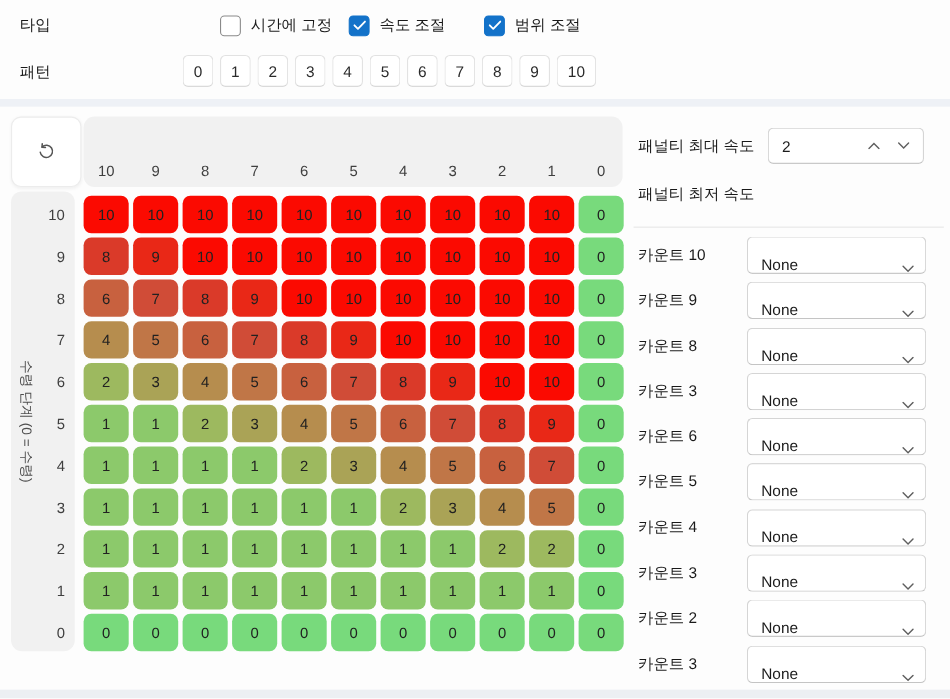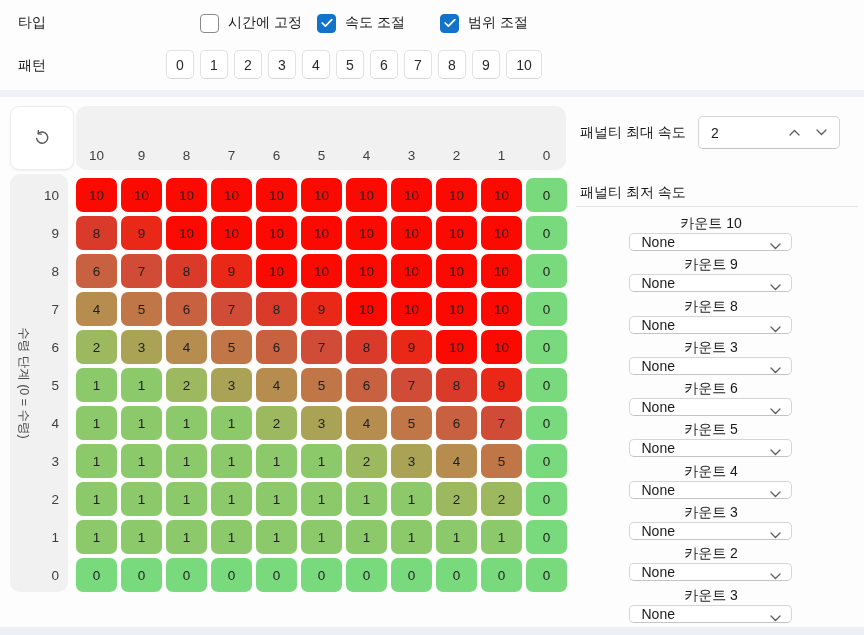--- a/index.html
+++ b/index.html
@@ -46,21 +46,21 @@
   
   .spin{display:flex;align-items:center;background:#fff;border:1px solid #d5d5d5;
         border-bottom-color:#c4c4c4;border-radius:5px;box-sizing:border-box;}
   .spin-val{flex:1;padding-left:12px;font-size:14px;color:#1b1b1b;}
   .spin-btn{width:27px;display:flex;align-items:center;justify-content:center;cursor:pointer;}
   .dd{display:flex;align-items:flex-end;justify-content:space-between;background:#fff;
       border:1px solid #d5d5d5;border-bottom-color:#c4c4c4;border-radius:5px;
       padding:0 10px 0 12px;font-size:14px;color:#1b1b1b;box-sizing:border-box;cursor:pointer;}
   .count-rows{position:absolute;left:578px;top:215px;width:264px;display:flex;
               flex-direction:column;gap:7.3px;}
-  .count-row{display:flex;align-items:center;height:34px;flex-direction:column;}
+  .count-row{display:flex;align-items:center;height:34px;}
   .count-row .lbl{flex:1;padding-left:2px;}
   .count-row .dd{width:163px;height:34px;}
   .divider{background:#e6e6e6;}
 </style>
 </head>
 <body>
 
 <div class="app" id="app">
 
   <div class="abs" style="left:0;top:0;width:864px;height:90px;">
@@ -283,21 +283,21 @@
           <path d="M1 6 L5.5 1.5 L10 6" fill="none" stroke="#5f5f5f" stroke-width="1.3" stroke-linecap="round"></path>
         </svg>
     </span>
     <span class="spin-btn" style="margin-right:4px;">
       <svg width="11" height="7" viewBox="0 0 11 7">
           <path d="M1 1 L5.5 5.5 L10 1" fill="none" stroke="#5f5f5f" stroke-width="1.3" stroke-linecap="round"></path>
         </svg>
     </span>
   </div>
 
-  <span class="lbl abs" style="left:580px;top:184px;text-align:center;">패널티 최저 속도</span>
+  <span class="lbl abs" style="left:580px;top:168px;text-align:center;">패널티 최저 속도</span>
 
   <div class="divider abs" style="left:576px;top:206px;width:282px;height:1px;"></div>
 
   <div class="count-rows" id="count-rows">
       <div class="count-row">
         <span class="lbl">카운트 10</span>
         <div class="dd">
           <span>None</span>
           <svg width="11" height="7" viewBox="0 0 11 7">
             <path d="M1 1 L5.5 5.5 L10 1" fill="none" stroke="#5f5f5f" stroke-width="1.3" stroke-linecap="round"></path>

